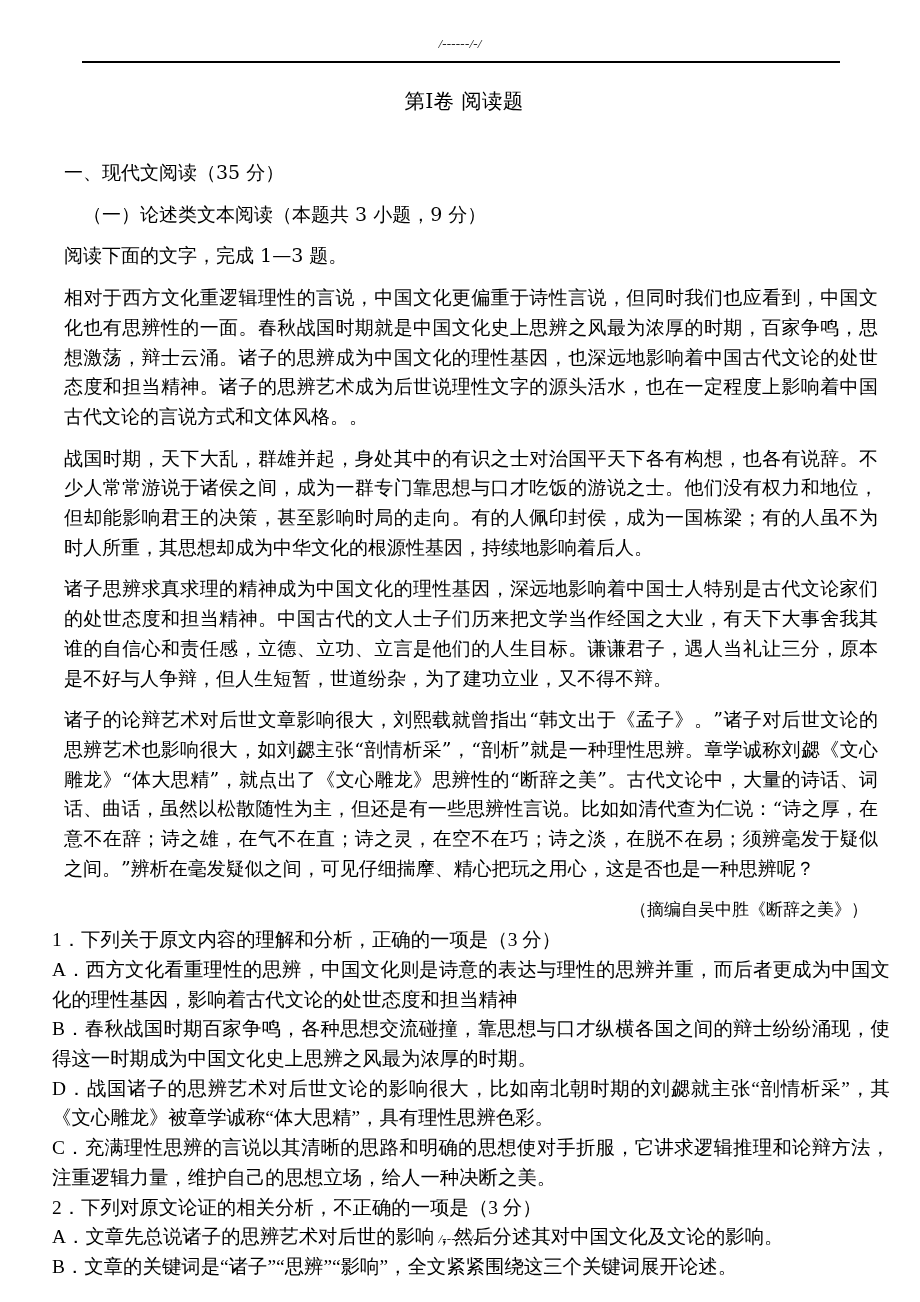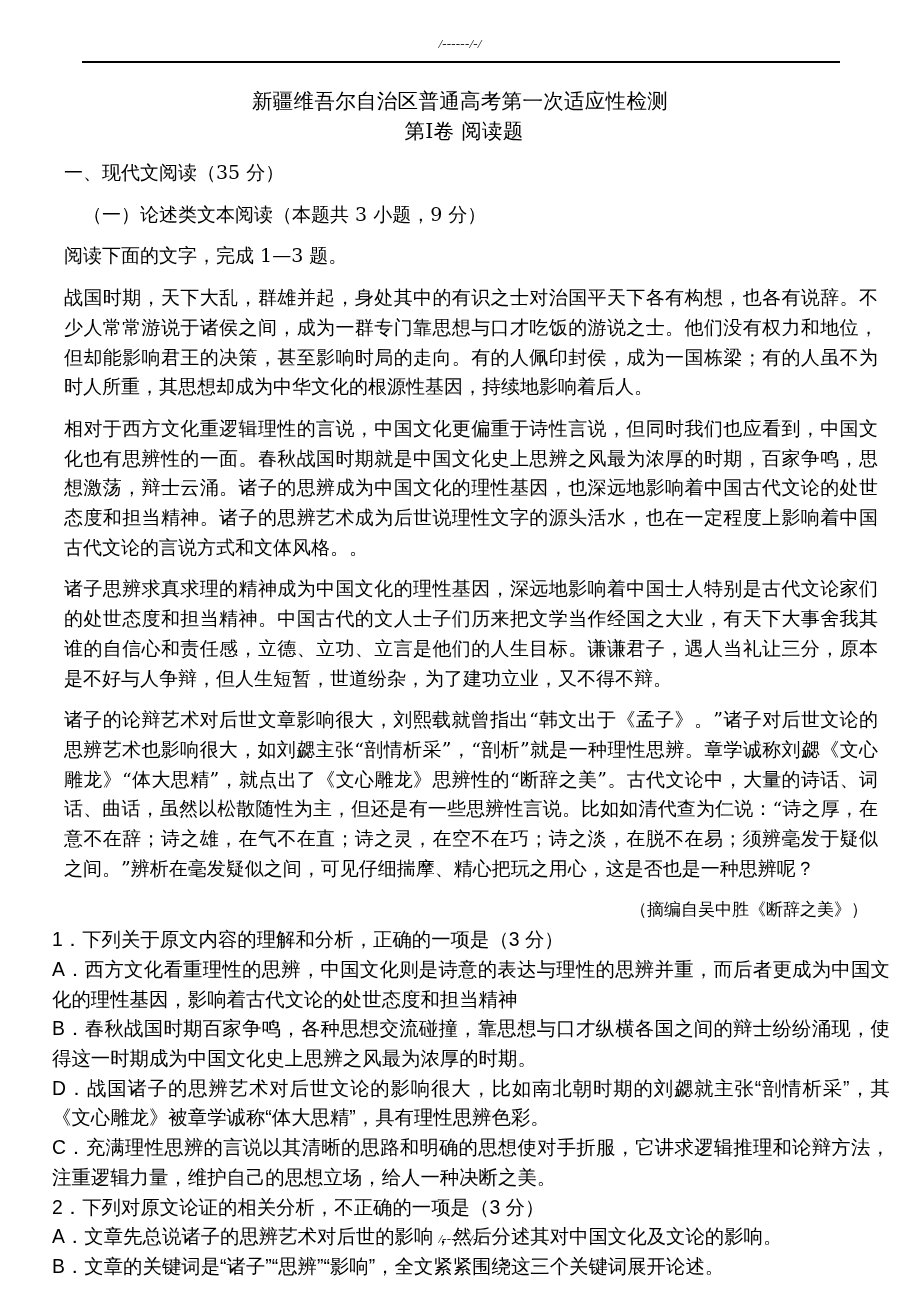--- a/index.html
+++ b/index.html
@@ -106,21 +106,21 @@
     font-family: "DejaVu Serif", "Liberation Serif", serif;
     font-size: 17px;
     line-height: 29.7px;
     text-align: right;
     padding-right: 22px;
     margin: 0;
   }
 
   .q-stem,
   .q-opt {
-    font-family: Liberation Sans, sans-serif;
+    font-family: Liberation Serif, serif;
     font-size: 19.4px;
     line-height: 29.7px;
     margin: 0;
     text-align: justify;
     text-justify: inter-character;
     word-break: break-all;
   }
 
   
   .footer-zone {
@@ -142,35 +142,34 @@
 <body>
 
 <div class="page">
 
   <div class="header-zone">
     <div class="header-marker">/------/-/</div>
     <div class="header-rule"></div>
   </div>
 
   <div class="title-block">
-    <div class="doc-title">新疆维吾尔自治区普通高考第一次适应性检测</div>
     <div class="doc-subtitle">第Ⅰ卷 阅读题</div>
   </div>
 
   <div class="body-zone">
 
     <p class="p flush">一、现代文阅读（35 分）</p>
 
     <p class="p indent1">（一）论述类文本阅读（本题共 3 小题，9 分）</p>
 
     <p class="p flush">阅读下面的文字，完成 1—3 题。</p>
 
+    <p class="p flush">相对于西方文化重逻辑理性的言说，中国文化更偏重于诗性言说，但同时我们也应看到，中国文化也有思辨性的一面。春秋战国时期就是中国文化史上思辨之风最为浓厚的时期，百家争鸣，思想激荡，辩士云涌。诸子的思辨成为中国文化的理性基因，也深远地影响着中国古代文论的处世态度和担当精神。诸子的思辨艺术成为后世说理性文字的源头活水，也在一定程度上影响着中国古代文论的言说方式和文体风格。。</p>
+
     <p class="p flush">战国时期，天下大乱，群雄并起，身处其中的有识之士对治国平天下各有构想，也各有说辞。不少人常常游说于诸侯之间，成为一群专门靠思想与口才吃饭的游说之士。他们没有权力和地位，但却能影响君王的决策，甚至影响时局的走向。有的人佩印封侯，成为一国栋梁；有的人虽不为时人所重，其思想却成为中华文化的根源性基因，持续地影响着后人。</p>
-
-    <p class="p flush">相对于西方文化重逻辑理性的言说，中国文化更偏重于诗性言说，但同时我们也应看到，中国文化也有思辨性的一面。春秋战国时期就是中国文化史上思辨之风最为浓厚的时期，百家争鸣，思想激荡，辩士云涌。诸子的思辨成为中国文化的理性基因，也深远地影响着中国古代文论的处世态度和担当精神。诸子的思辨艺术成为后世说理性文字的源头活水，也在一定程度上影响着中国古代文论的言说方式和文体风格。。</p>
 
     <p class="p flush">诸子思辨求真求理的精神成为中国文化的理性基因，深远地影响着中国士人特别是古代文论家们的处世态度和担当精神。中国古代的文人士子们历来把文学当作经国之大业，有天下大事舍我其谁的自信心和责任感，立德、立功、立言是他们的人生目标。谦谦君子，遇人当礼让三分，原本是不好与人争辩，但人生短暂，世道纷杂，为了建功立业，又不得不辩。</p>
 
 
     <p class="p flush">诸子的论辩艺术对后世文章影响很大，刘熙载就曾指出“韩文出于《孟子》。”诸子对后世文论的思辨艺术也影响很大，如刘勰主张“剖情析采”，“剖析”就是一种理性思辨。章学诚称刘勰《文心雕龙》“体大思精”，就点出了《文心雕龙》思辨性的“断辞之美”。古代文论中，大量的诗话、词话、曲话，虽然以松散随性为主，但还是有一些思辨性言说。比如如清代查为仁说：“诗之厚，在意不在辞；诗之雄，在气不在直；诗之灵，在空不在巧；诗之淡，在脱不在易；须辨毫发于疑似之间。”辨析在毫发疑似之间，可见仔细揣摩、精心把玩之用心，这是否也是一种思辨呢？</p>
 
     <p class="attribution">（摘编自吴中胜《断辞之美》）</p>
 
     <p class="q-stem">1．下列关于原文内容的理解和分析，正确的一项是（3 分）</p>
     <p class="q-opt">A．西方文化看重理性的思辨，中国文化则是诗意的表达与理性的思辨并重，而后者更成为中国文化的理性基因，影响着古代文论的处世态度和担当精神</p>

